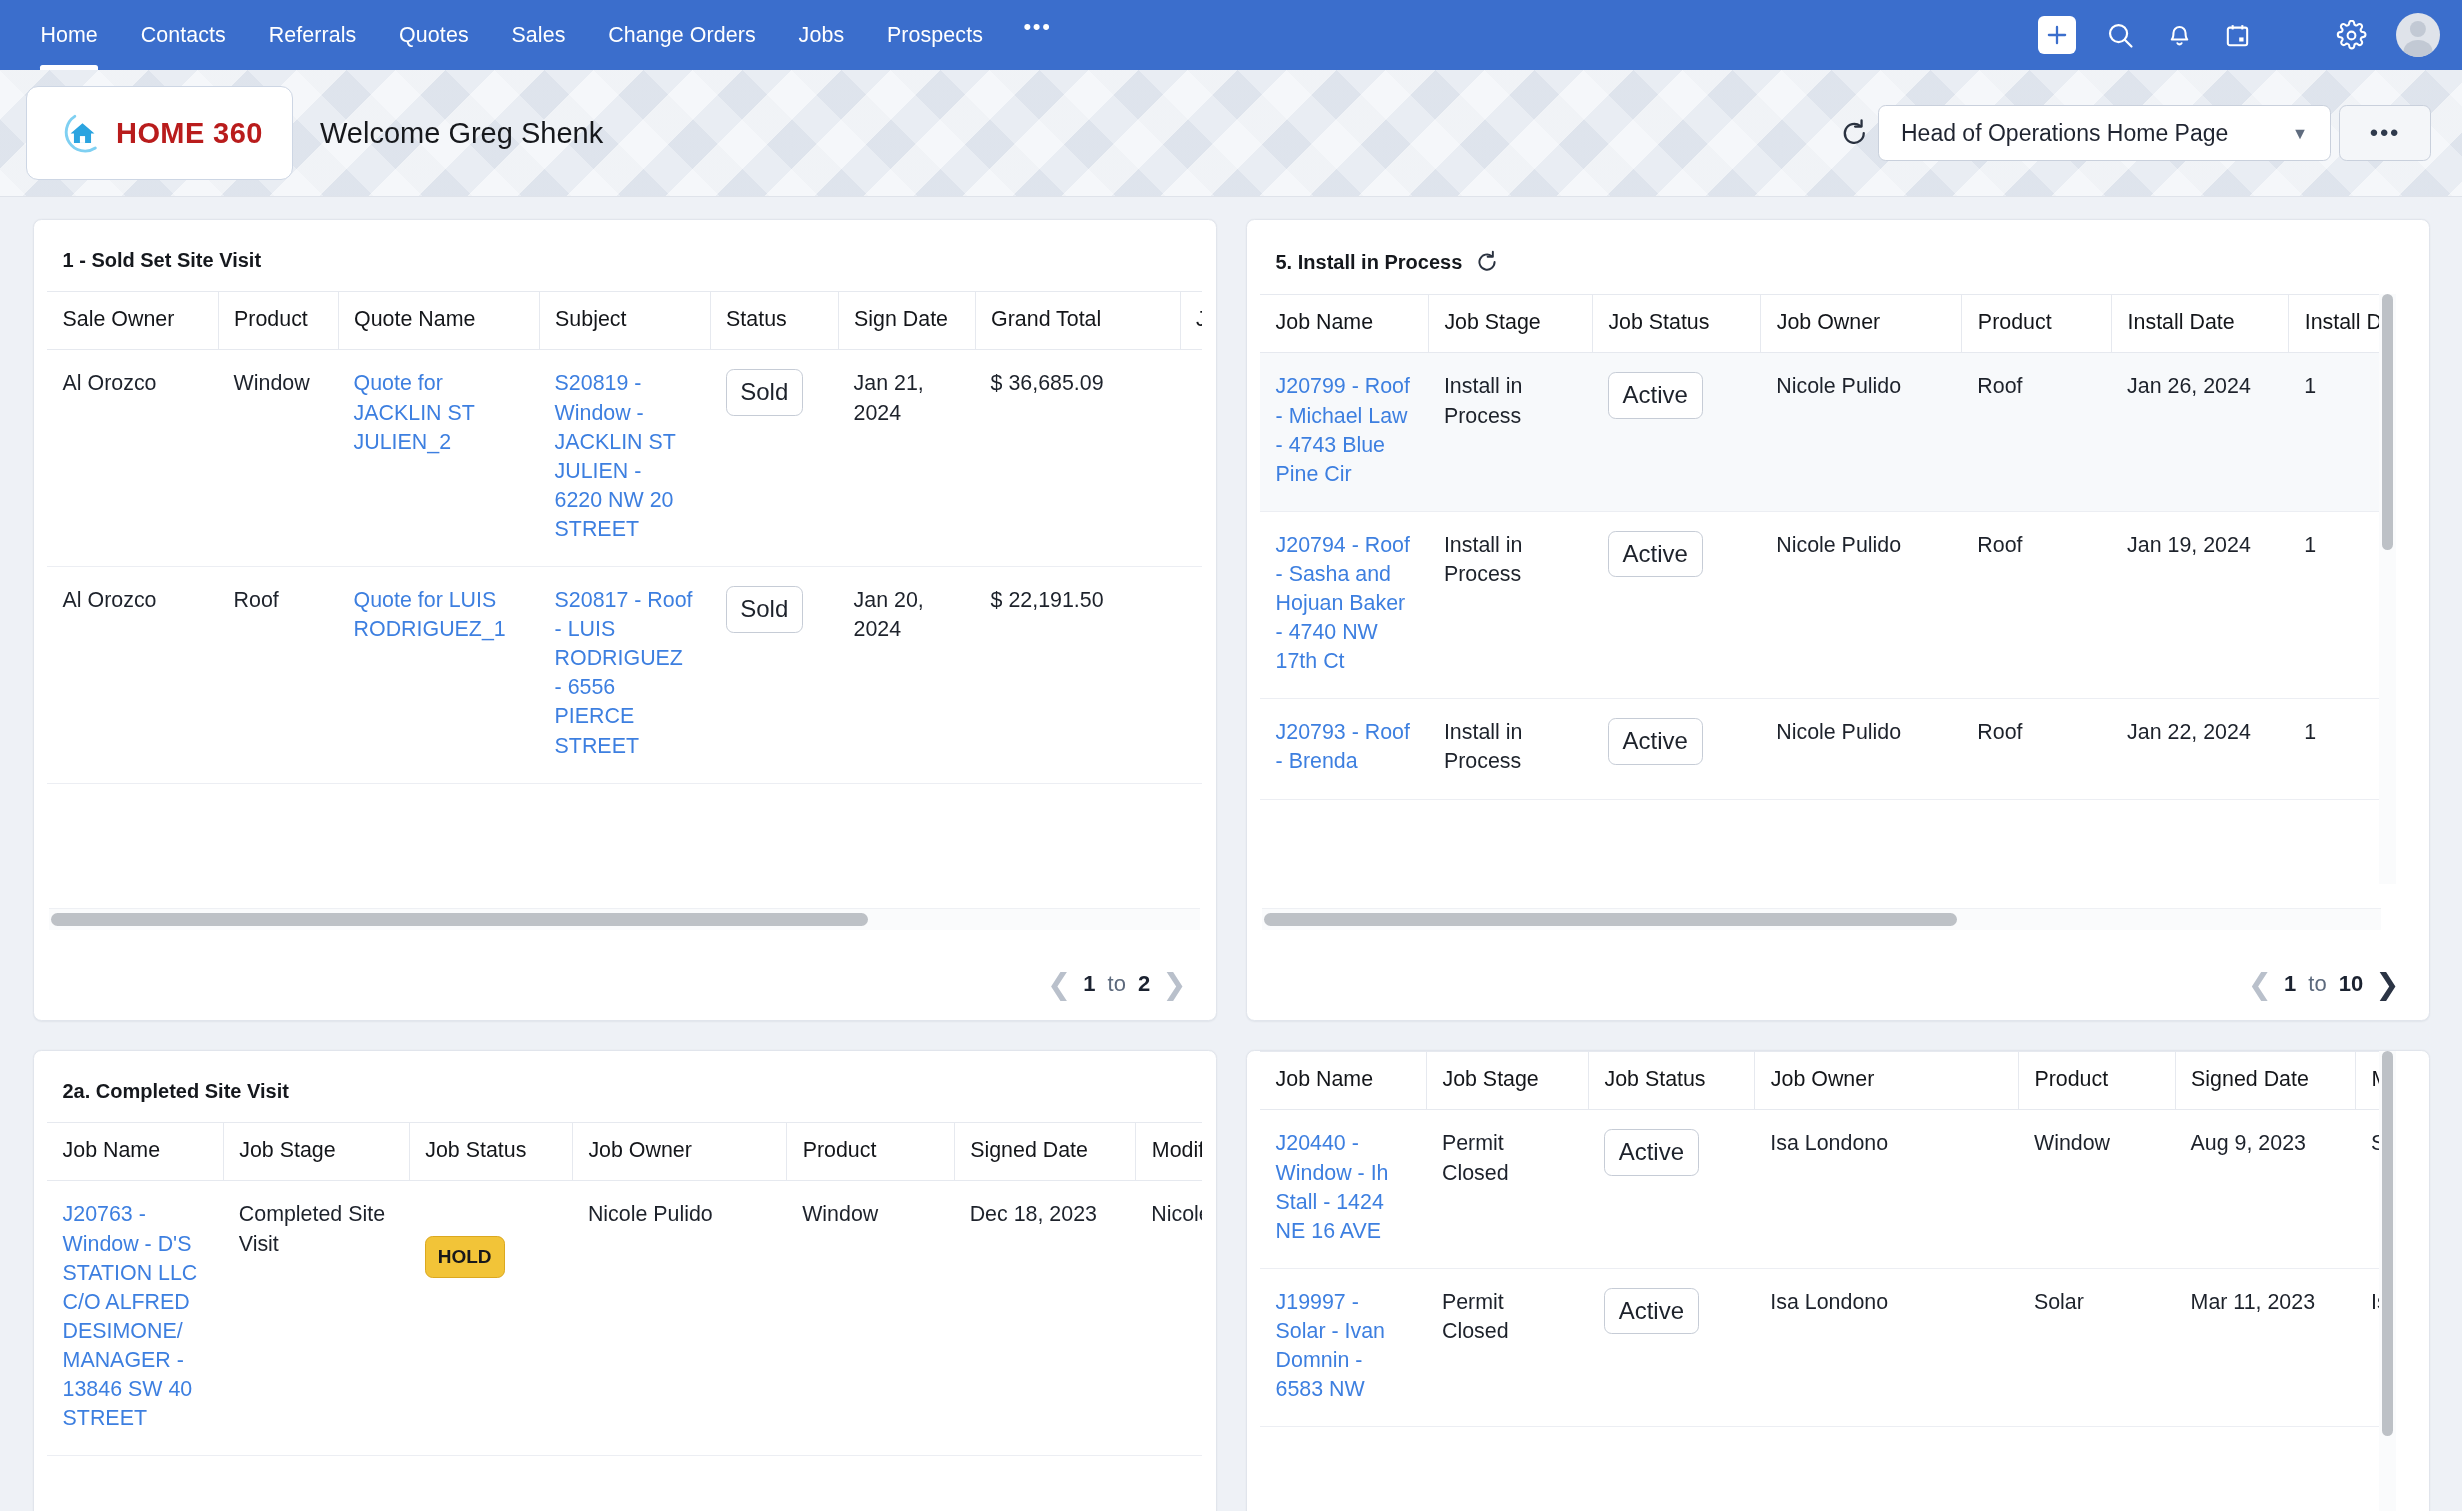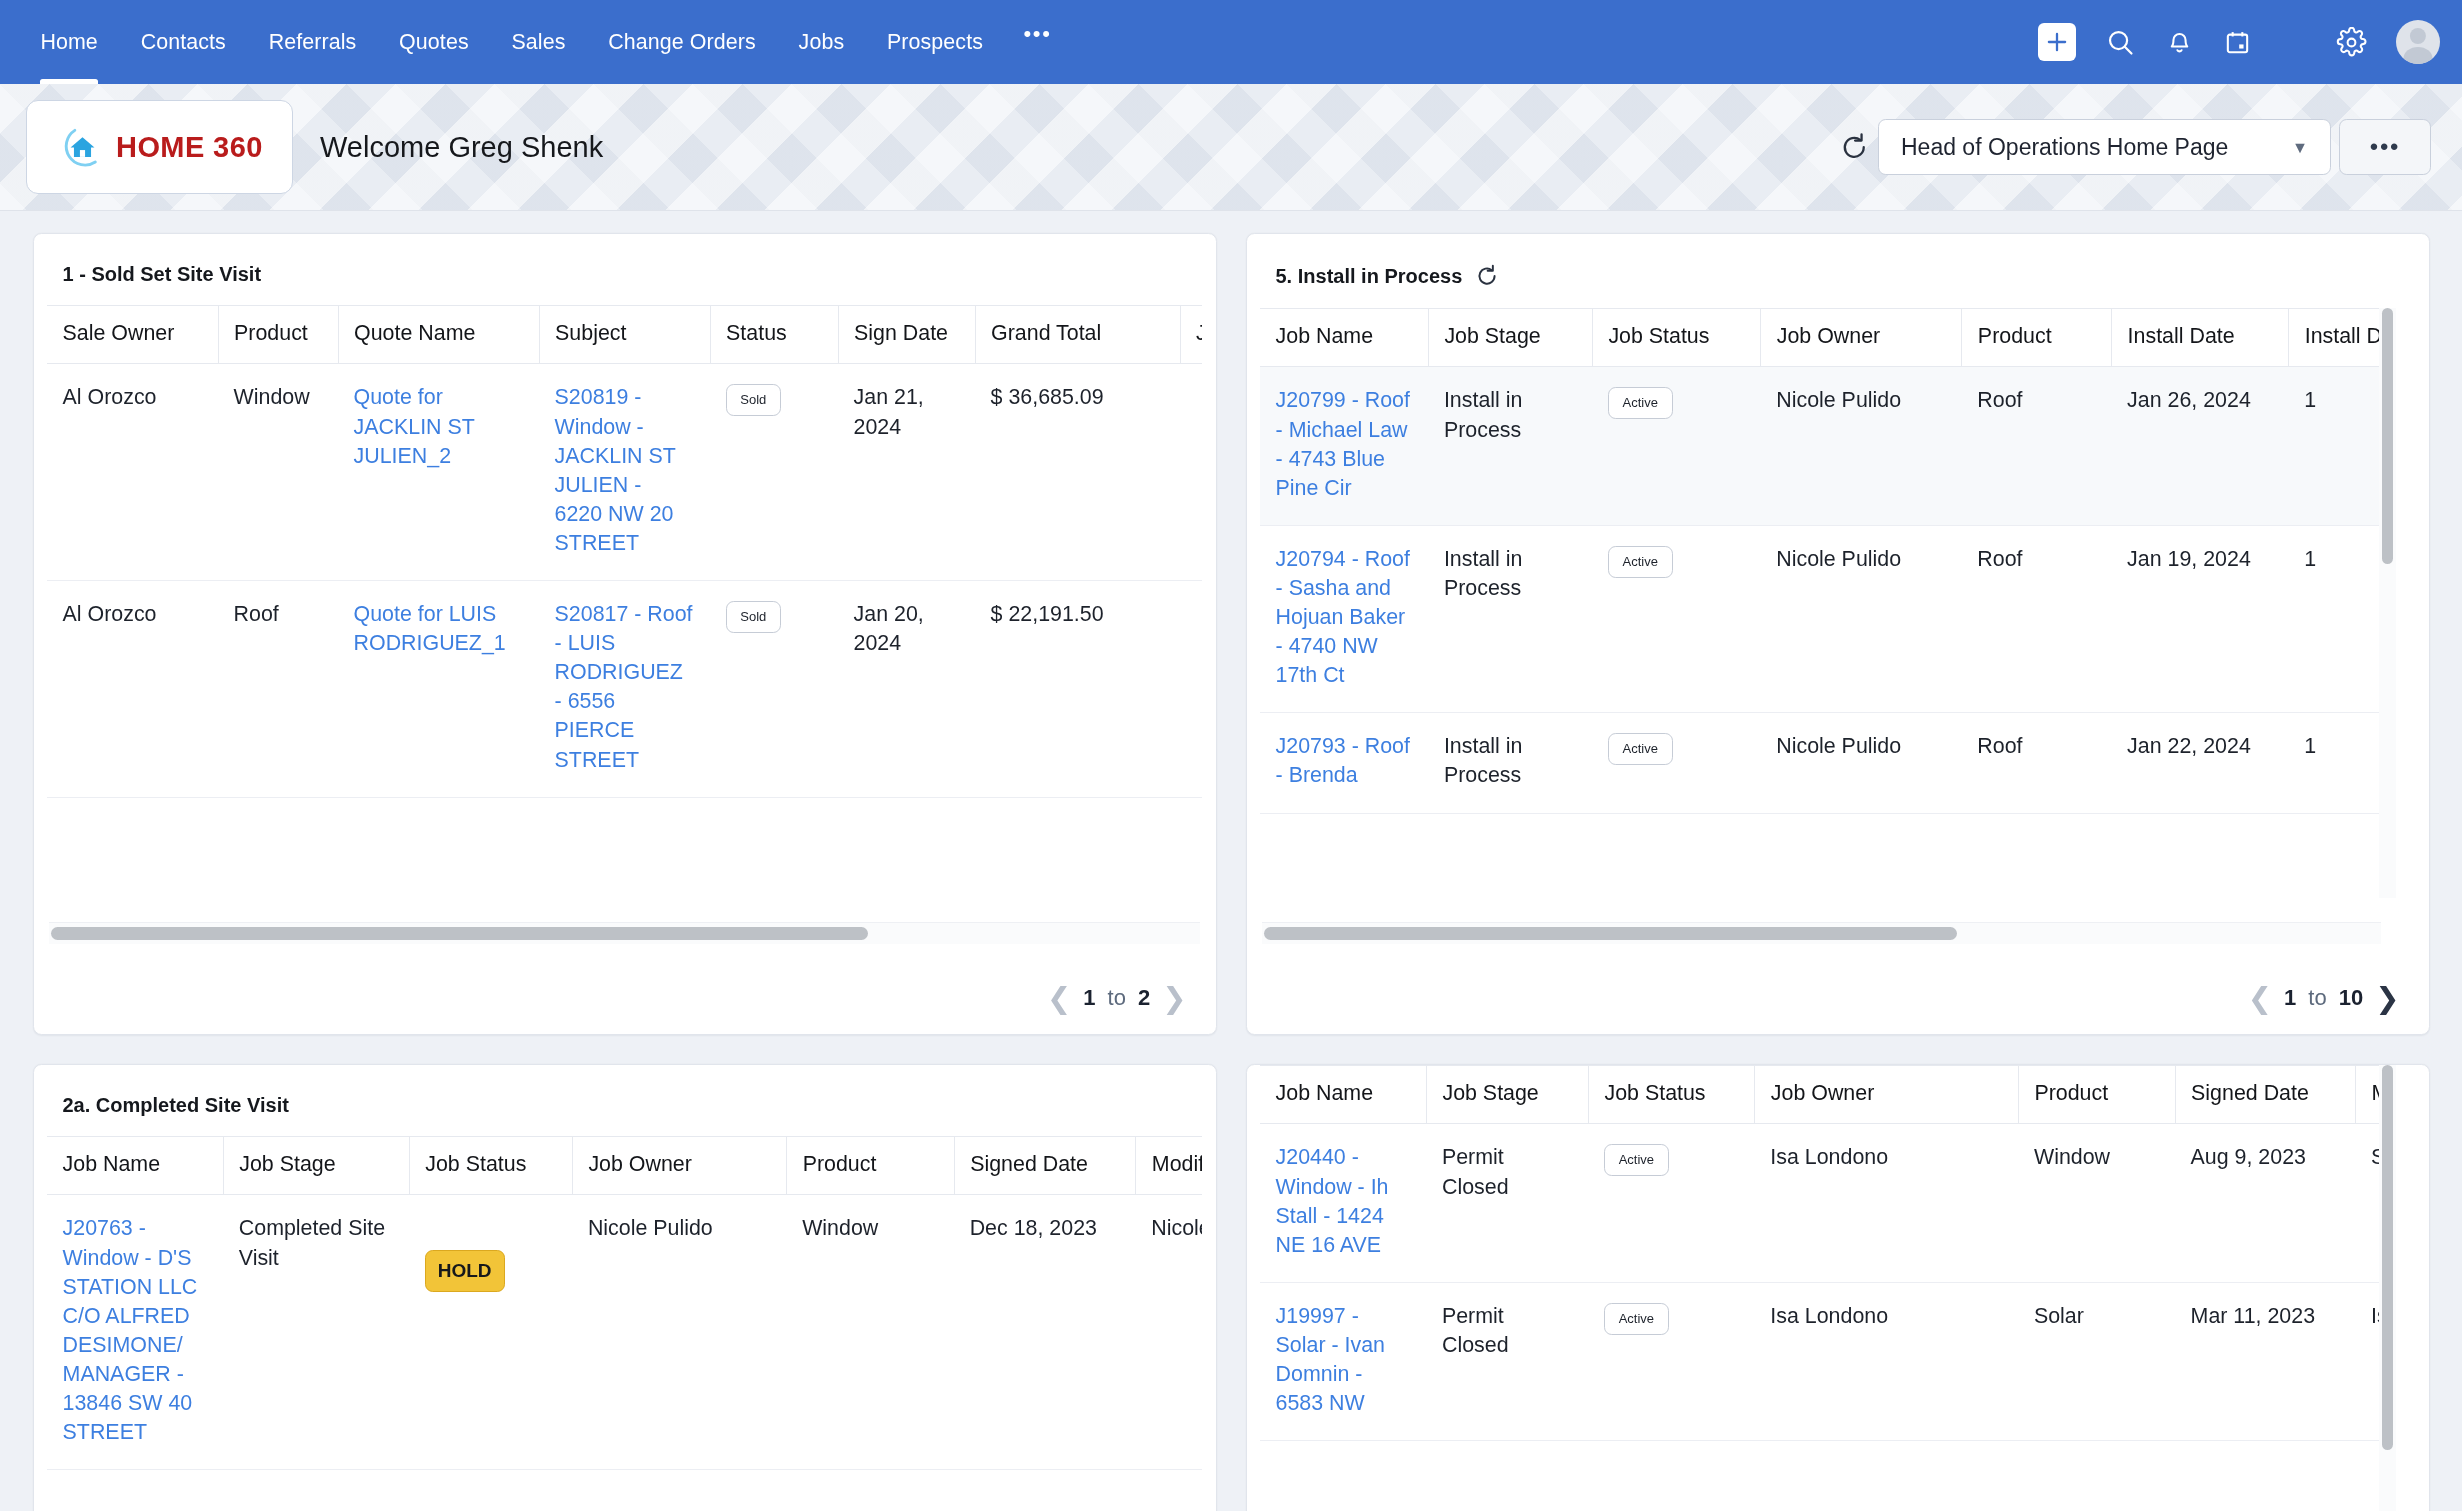--- a/index.html
+++ b/index.html
@@ -5,21 +5,21 @@
   * { box-sizing: border-box; margin: 0; padding: 0; }
   html, body {
     width: 2462px; height: 1512px;
     font-family: "Liberation Sans", sans-serif;
     background: #eef1f6;
     overflow: hidden;
   }
 
   
   .topbar {
-    height: 84px;
+    height: 70px;
     background: #3b6ecc;
     display: flex;
     align-items: stretch;
     position: relative;
   }
   .nav-items { display: flex; align-items: stretch; padding-left: 19px; }
   .nav-item {
     color: #ffffff;
     font-size: 21.4px;
     padding: 0 21.4px;
@@ -152,21 +152,21 @@
     padding: 19px 15.4px 22px 15.4px;
     border-bottom: 0.9px solid #eceef3;
     vertical-align: top;
     line-height: 1.36;
     word-wrap: break-word;
   }
   tbody tr.alt td { background:#f7f9fb; }
   .link { color: #3d7fe0; cursor: pointer; }
   .pill {
     display:inline-block; border:0.9px solid #c6ccd6; border-radius: 7.7px;
-    padding: 6px 13.7px; font-size: 13px; color:#1d222b; background:#fff;
+    padding: 6px 13.7px; font-size: 24px; color:#1d222b; background:#fff;
     white-space: nowrap;
   }
   .pill.hold {
     background: #f2c438; border-color:#dba81f; font-weight: bold; font-size: 19px;
     padding: 6.8px 12px; color:#17181b;margin-top:36px;
   }
 
   
   .hscroll {
     position: absolute; left: 15.4px; right: 15.4px; bottom: 0;

